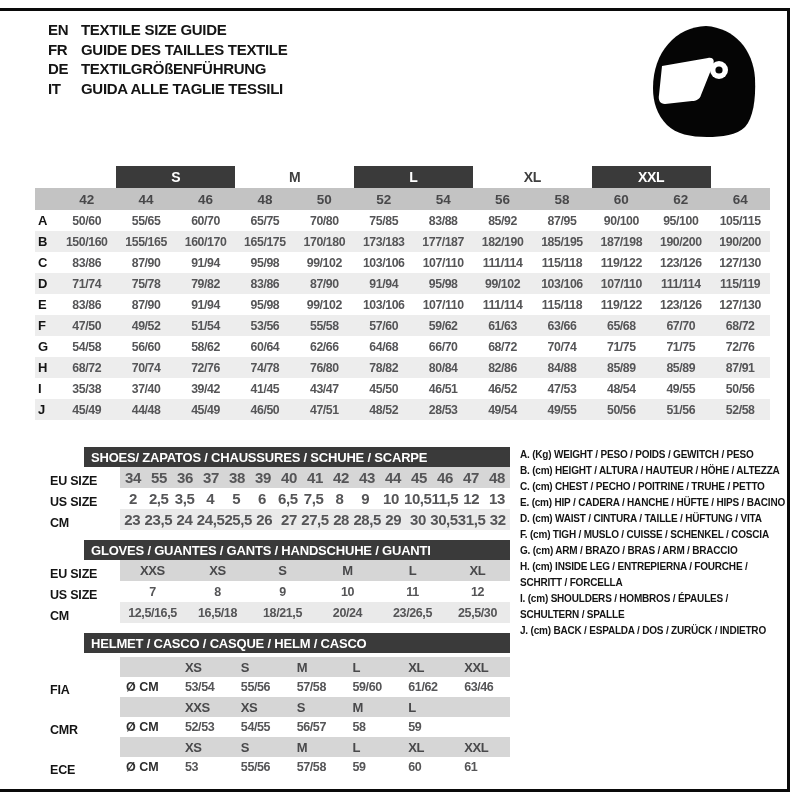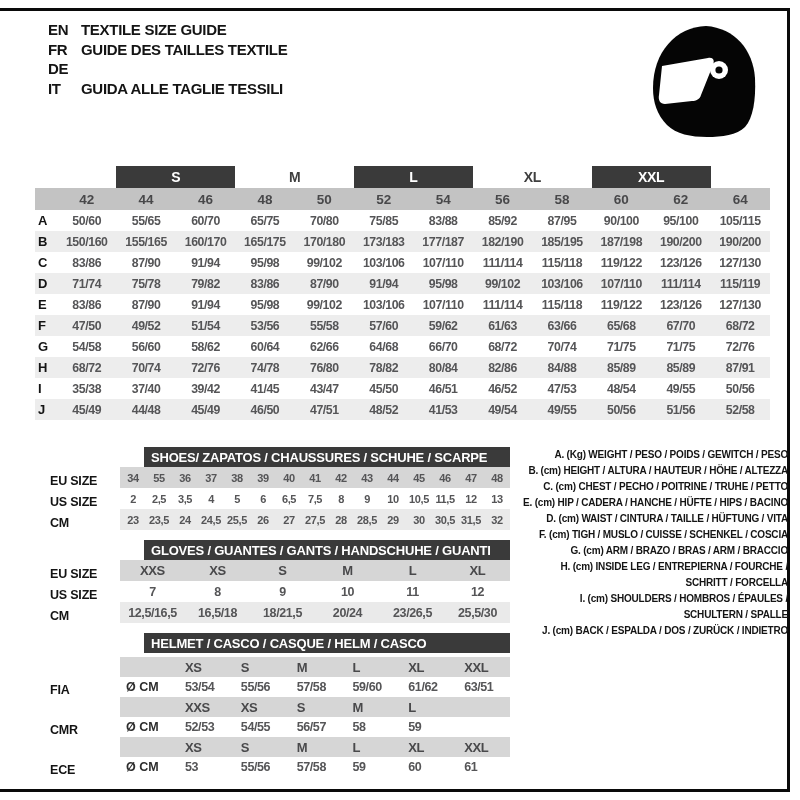--- a/index.html
+++ b/index.html
@@ -28,41 +28,41 @@
   .sizes-row{height:22px;background:#c3c3c3;align-items:center;}
   .tlabel{width:22px;padding-left:3px;box-sizing:border-box;font-size:13px;font-weight:bold;color:#141414;}
   .tcell{width:calc((100% - 22px)/12);text-align:center;}
   .sizes-row .tcell{font-size:13.5px;font-weight:bold;color:#48484a;}
   .data-row{height:21px;align-items:center;}
   .data-row.stripe{background:#ededed;}
   .val{font-size:12.3px;font-weight:bold;color:#555557;letter-spacing:-0.4px;}
 
   
   .sub{position:absolute;left:50px;width:460px;}
-  .bar{margin-left:94px;height:20px;background:#3a3a3a;color:#fff;display:flex;align-items:center;
+  .bar{margin-left:34px;height:20px;background:#3a3a3a;color:#fff;display:flex;align-items:center;
        padding-left:7px;font-size:13px;font-weight:bold;letter-spacing:-0.2px;box-sizing:border-box;}
   .srow{display:flex;align-items:flex-end;}
   #shoes .srow,#gloves .srow{height:21px;}
   #helmet-table .srow{height:20px;}
   #helmet-table .rows{margin-top:4px;}
   .slabel{width:70px;font-size:12.5px;font-weight:bold;color:#141414;letter-spacing:-0.2px;}
   .scells{flex:1;display:flex;height:100%;align-items:center;}
   .shade-dark{background:#d6d6d6;}
   .shade-light{background:#eaeaea;}
   .scell{flex:1;text-align:center;font-weight:bold;color:#555557;letter-spacing:-0.4px;}
-  #shoes .scell{font-size:11px;}
+  #shoes .scell{font-size:15px;}
   #gloves .scell,#helmet-table .scell{font-size:12.5px;}
   #gloves .shade-dark .scell{color:#49494b;font-size:13px;}
   #helmet-table .shade-dark .scell{color:#49494b;font-size:13px;text-align:left;padding-left:10px;}
   #helmet-table .scell{text-align:left;padding-left:10px;}
   .sunit{width:55px;padding-left:6px;box-sizing:border-box;font-size:12.5px;font-weight:bold;color:#2e2e2e;}
 
   
   .legend{position:absolute;left:520px;top:447px;width:268px;font-size:10px;font-weight:bold;
-          line-height:16px;letter-spacing:-0.2px;color:#141414;text-align:right;}
+          line-height:16px;letter-spacing:-0.2px;color:#141414;}
   .legend-item{white-space:pre-line;}
 </style>
 </head>
 <body>
 
 <div class="canvas">
 
   <div class="line line-top"></div>
   <div class="line line-right"></div>
   <div class="line line-bottom"></div>
@@ -71,20 +71,21 @@
       <li class="lang-row">
         <span class="lang-code">EN</span>
         <span class="lang-label">TEXTILE SIZE GUIDE</span>
       </li>
       <li class="lang-row">
         <span class="lang-code">FR</span>
         <span class="lang-label">GUIDE DES TAILLES TEXTILE</span>
       </li>
       <li class="lang-row">
         <span class="lang-code">DE</span>
+        <span class="lang-label">TEXTILGRÖßENFÜHRUNG</span>
       </li>
       <li class="lang-row">
         <span class="lang-code">IT</span>
         <span class="lang-label">GUIDA ALLE TAGLIE TESSILI</span>
       </li>
     </ul>
 
   <svg class="helmet-icon" width="120" height="116" viewBox="0 0 120 116" aria-hidden="true">
     <path d="M60,4 C89,6 107,28 109,56 C110,78 107,96 99,105 C91,113 76,115 61,115
              C45,115 30,112 21,103 C11,93 7,80 7,66 C7,30 30,5 60,4 Z" fill="#050505"></path>
@@ -254,21 +255,21 @@
         <div class="tcell val">50/56</div>
       </div>
       <div class="trow data-row stripe">
         <div class="tlabel">J</div>
         <div class="tcell val">45/49</div>
         <div class="tcell val">44/48</div>
         <div class="tcell val">45/49</div>
         <div class="tcell val">46/50</div>
         <div class="tcell val">47/51</div>
         <div class="tcell val">48/52</div>
-        <div class="tcell val">41/53</div>
+        <div class="tcell val">28/53</div>
         <div class="tcell val">49/54</div>
         <div class="tcell val">49/55</div>
         <div class="tcell val">50/56</div>
         <div class="tcell val">51/56</div>
         <div class="tcell val">52/58</div>
       </div>
     </div>
 
   <div class="sub" id="shoes" style="top:447px">
     <div class="bar">SHOES/ ZAPATOS / CHAUSSURES / SCHUHE / SCARPE</div>
@@ -392,21 +393,21 @@
         </div>
         <div class="srow">
           <div class="slabel">FIA</div>
           <div class="scells">
             <div class="sunit">Ø CM</div>
             <div class="scell">53/54</div>
             <div class="scell">55/56</div>
             <div class="scell">57/58</div>
             <div class="scell">59/60</div>
             <div class="scell">61/62</div>
-            <div class="scell">63/51</div>
+            <div class="scell">63/46</div>
           </div>
         </div>
         <div class="srow">
           <div class="slabel"></div>
           <div class="scells shade-dark">
             <div class="sunit"></div>
             <div class="scell">XXS</div>
             <div class="scell">XS</div>
             <div class="scell">S</div>
             <div class="scell">M</div>

